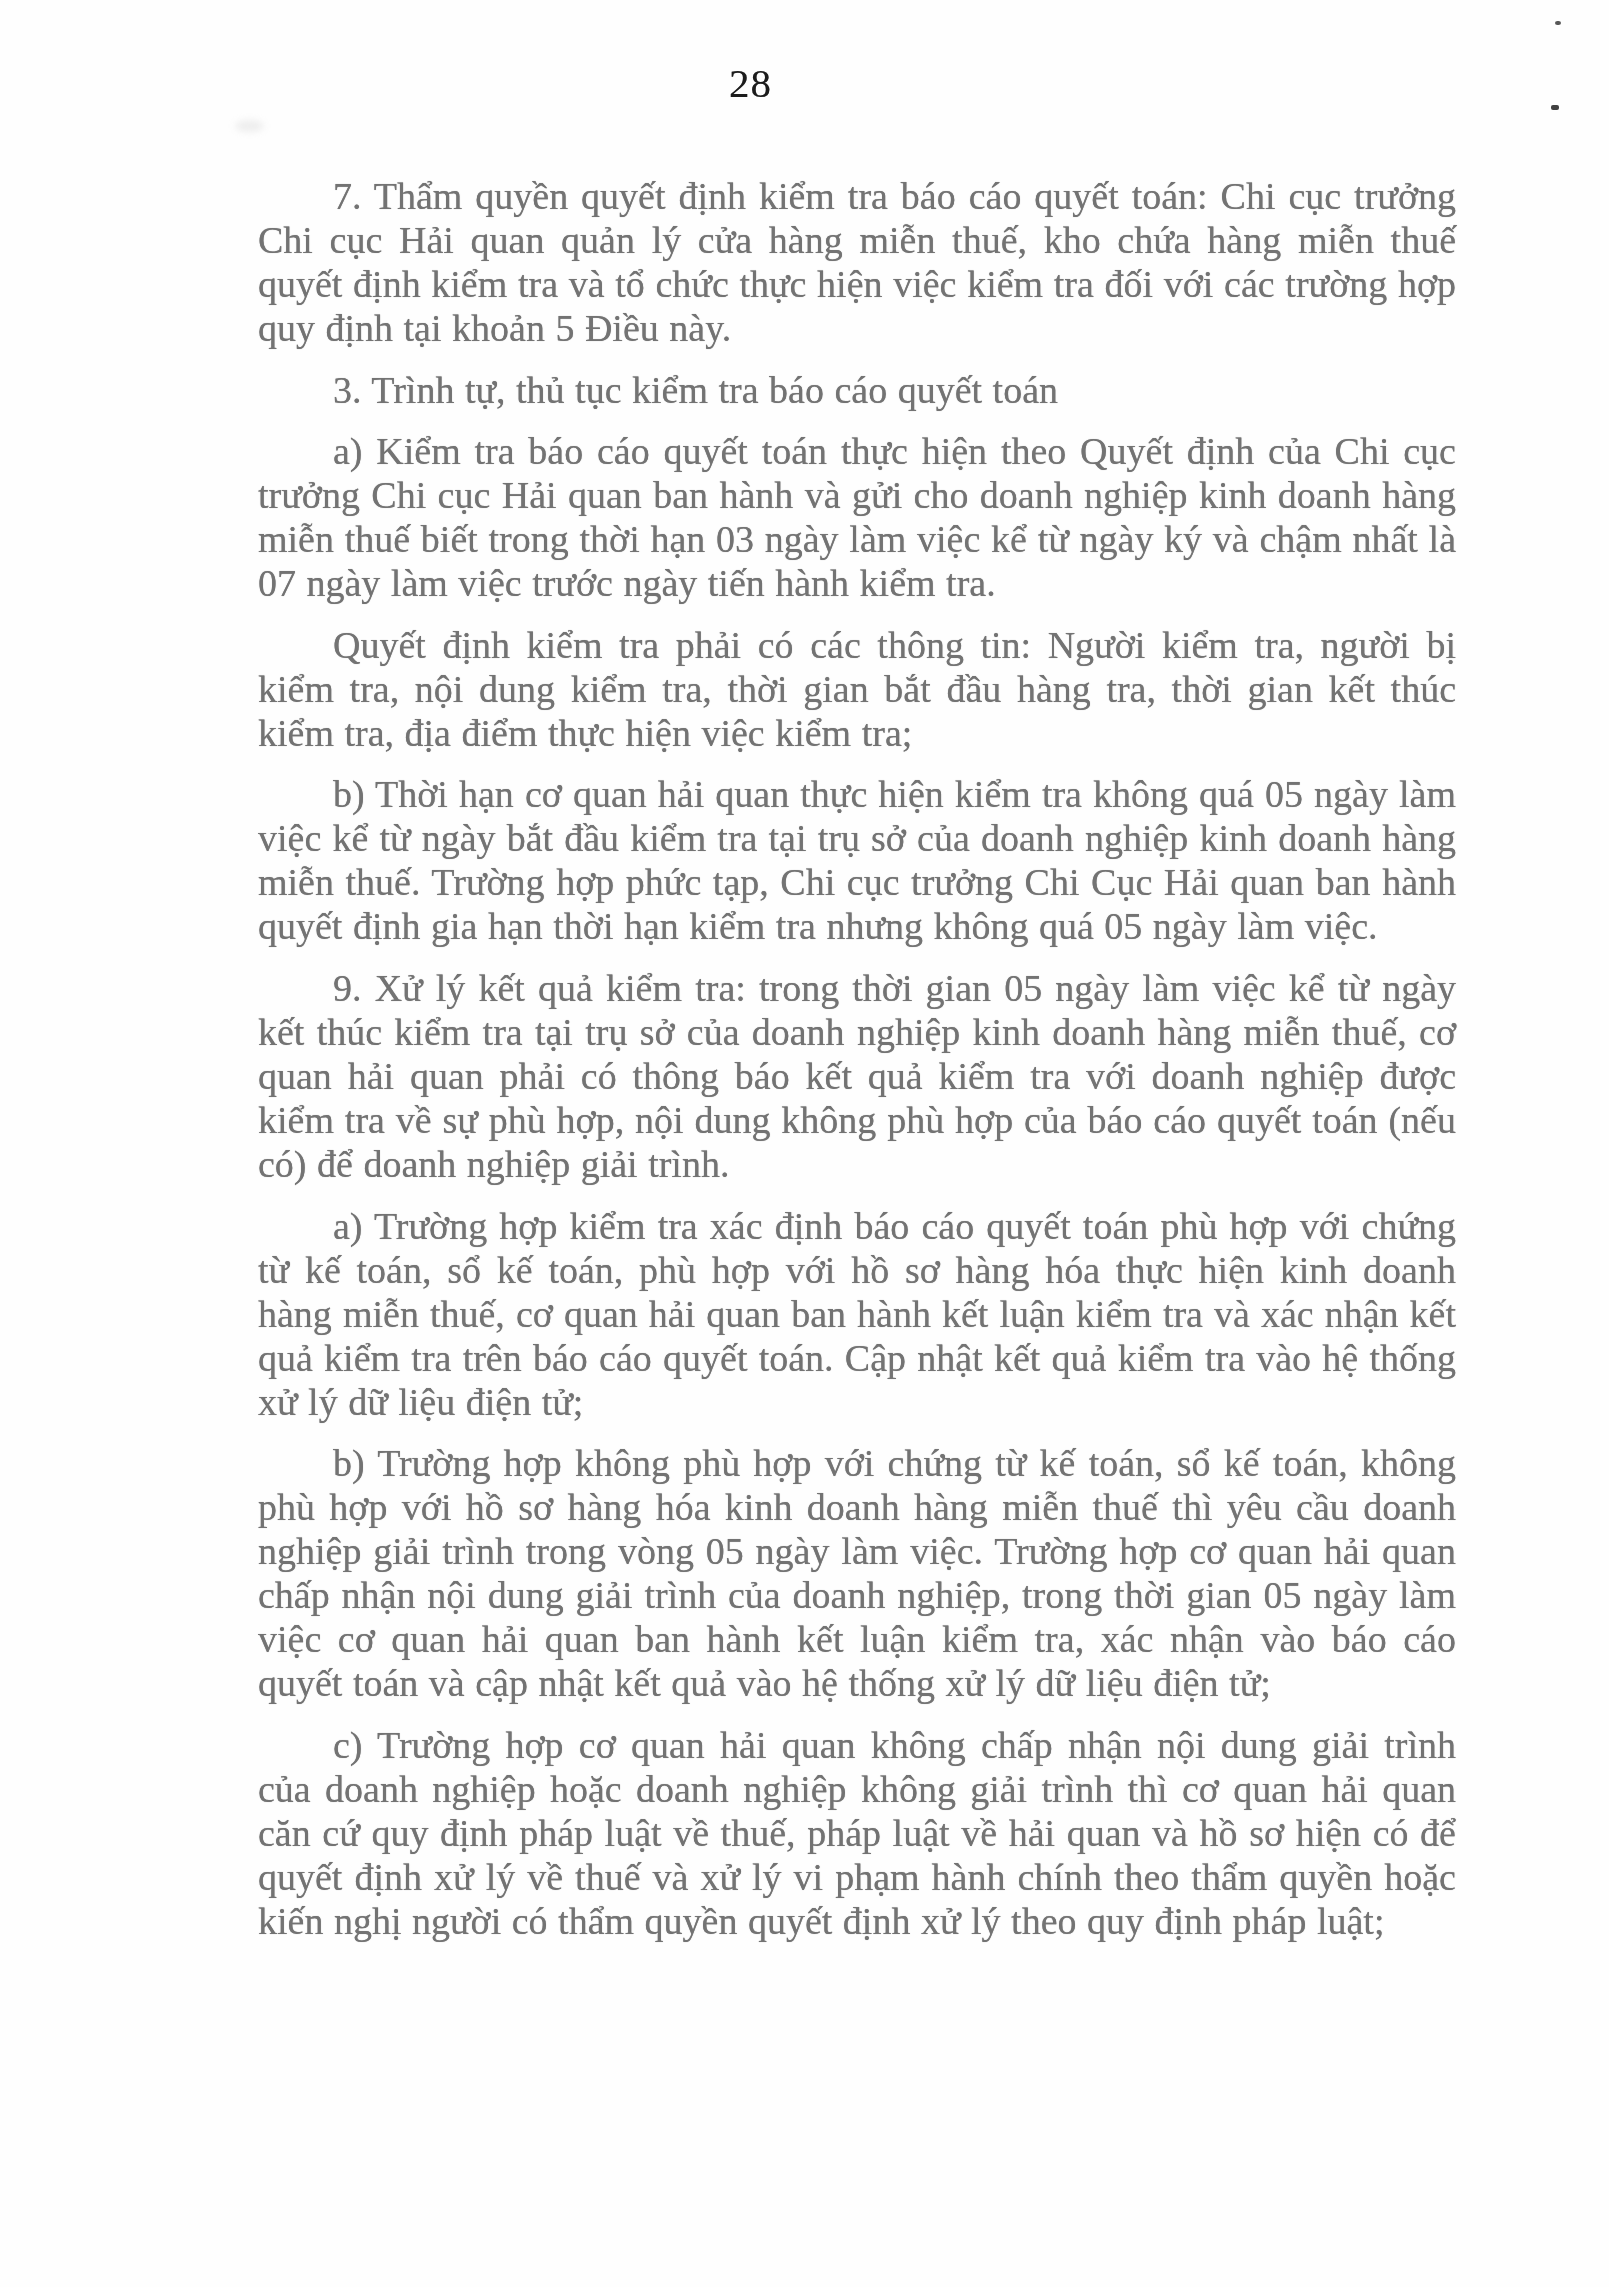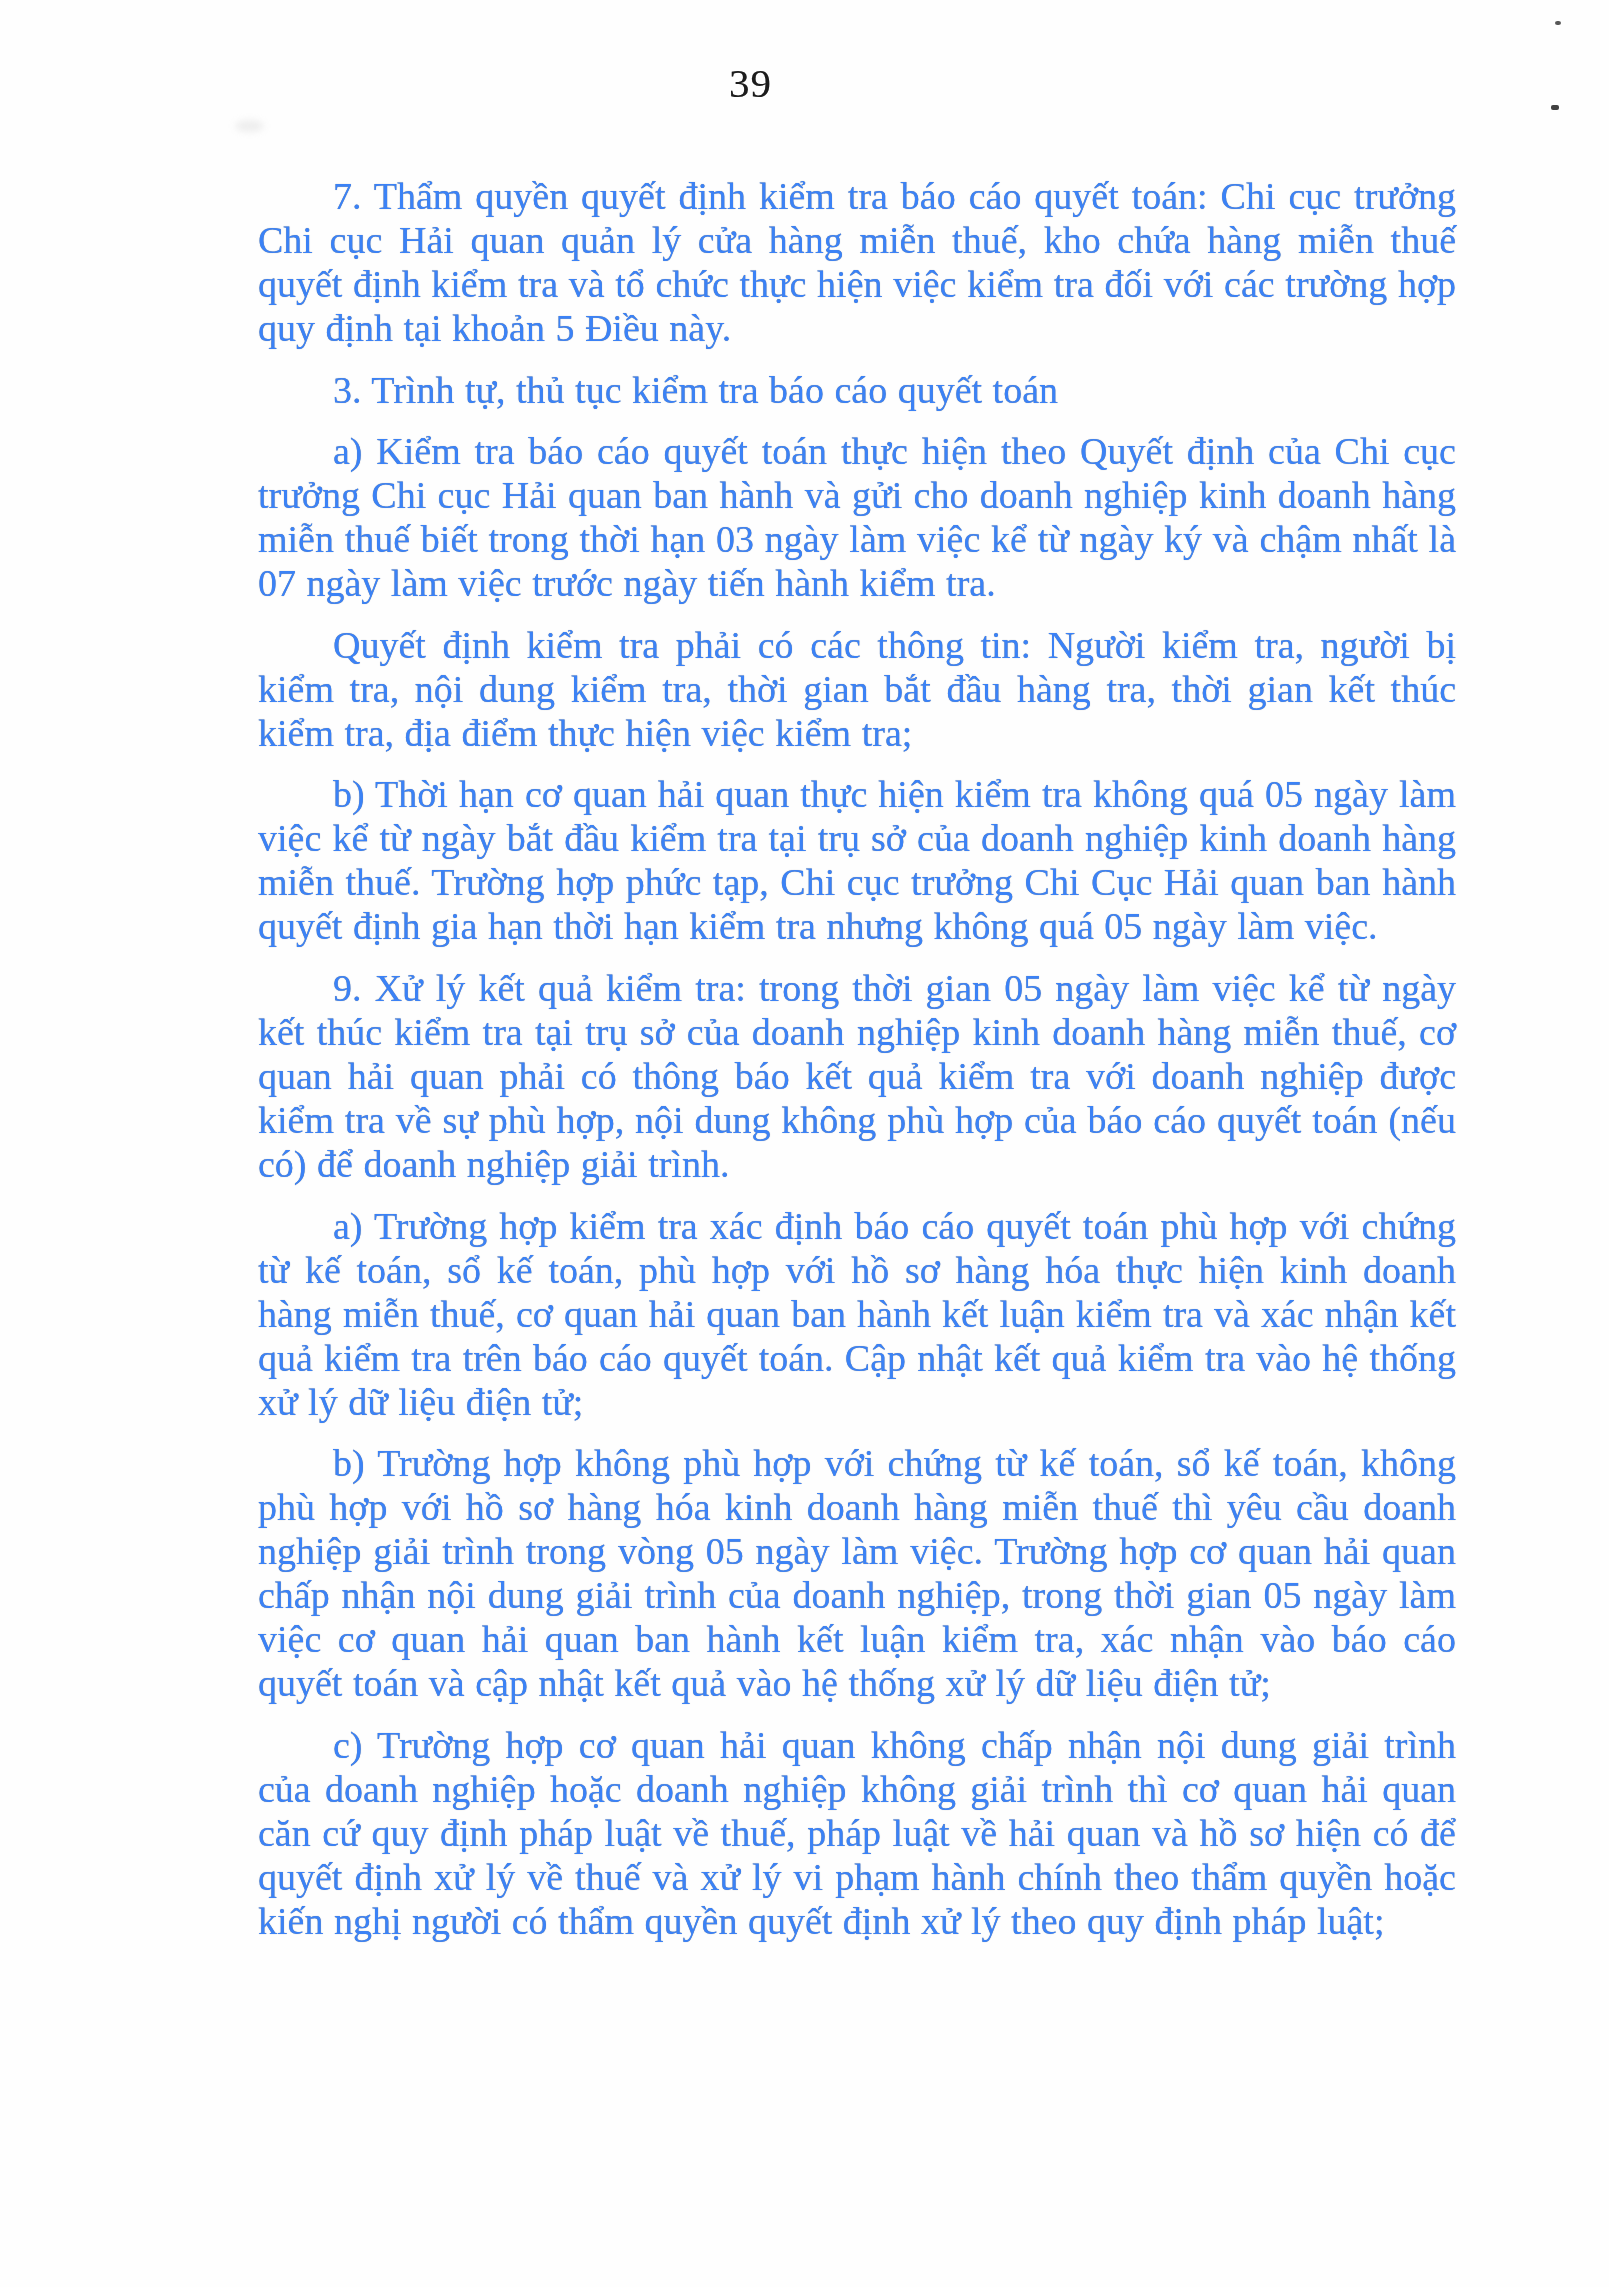--- a/index.html
+++ b/index.html
@@ -27,21 +27,21 @@
     line-height: 45px;
     color: #1c1c1c;
     letter-spacing: 1px;
     text-shadow: 0 0 0.6px rgba(20,20,20,0.45);
   }
   .body-text {
     position: absolute;
     top: 174px;
     left: 258px;
     width: 1198px;
-    color: #3b82f6;
+    color: #737373;
   }
   .body-text p {
     margin: 0 0 17.6px 0;
     font-size: 38px;
     line-height: 44px;
     text-align: justify;
     text-justify: inter-word;
     text-indent: 75px;
     text-shadow: 0 0 0.7px rgba(25,25,25,0.55);
     word-spacing: 1px;
@@ -77,21 +77,21 @@
     border-radius: 50%;
     filter: blur(3.9px);
     opacity: 0.35;
   }
 </style>
 </head>
 <body>
 
 <div class="page">
 
-  <div class="page-number">39</div>
+  <div class="page-number">28</div>
 
   <span class="ink-dot-1"></span>
   <span class="ink-dot-2"></span>
   <span class="scan-smudge"></span>
 
   <div class="body-text">
     <p>7. Thẩm quyền quyết định kiểm tra báo cáo quyết toán: Chi cục trưởng Chi cục Hải quan quản lý cửa hàng miễn thuế, kho chứa hàng miễn thuế quyết định kiểm tra và tổ chức thực hiện việc kiểm tra đối với các trường hợp quy định tại khoản 5 Điều này.</p>
     <p>3. Trình tự, thủ tục kiểm tra báo cáo quyết toán</p>
     <p>a) Kiểm tra báo cáo quyết toán thực hiện theo Quyết định của Chi cục trưởng Chi cục Hải quan ban hành và gửi cho doanh nghiệp kinh doanh hàng miễn thuế biết trong thời hạn 03 ngày làm việc kể từ ngày ký và chậm nhất là 07 ngày làm việc trước ngày tiến hành kiểm tra.</p>
     <p>Quyết định kiểm tra phải có các thông tin: Người kiểm tra, người bị kiểm tra, nội dung kiểm tra, thời gian bắt đầu hàng tra, thời gian kết thúc kiểm tra, địa điểm thực hiện việc kiểm tra;</p>

